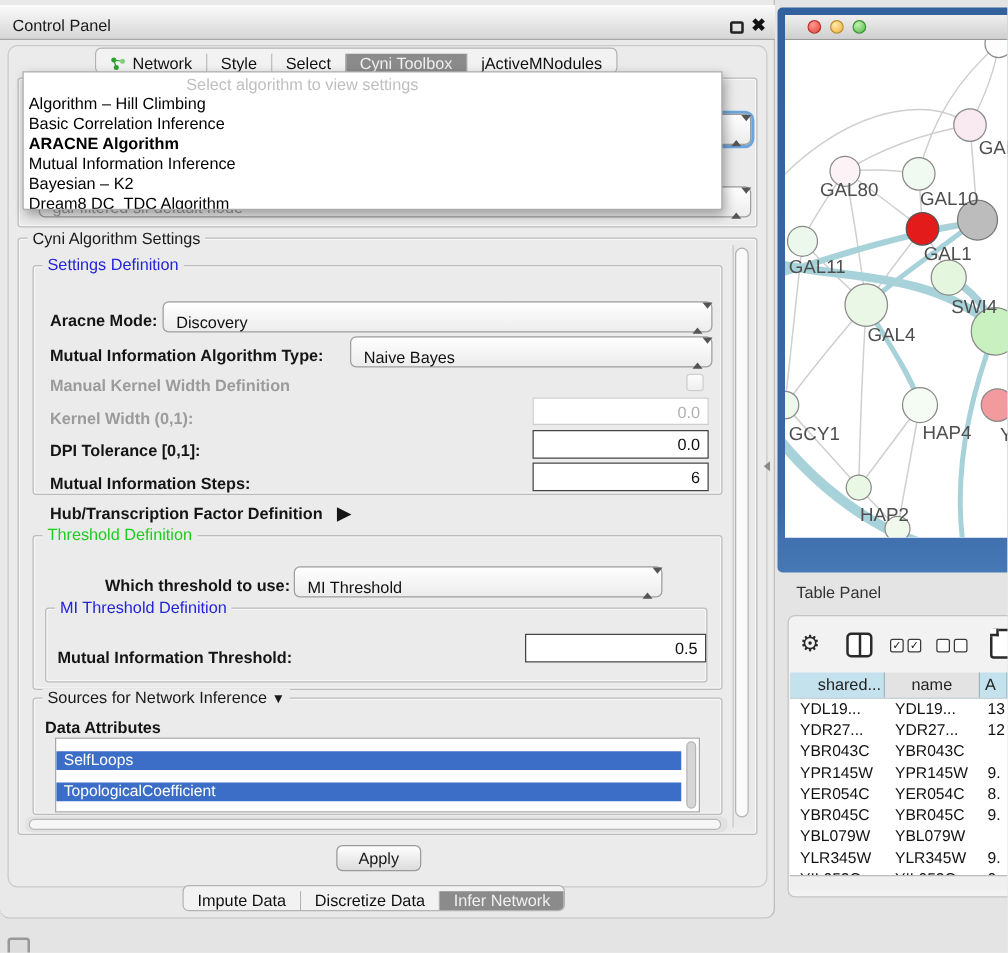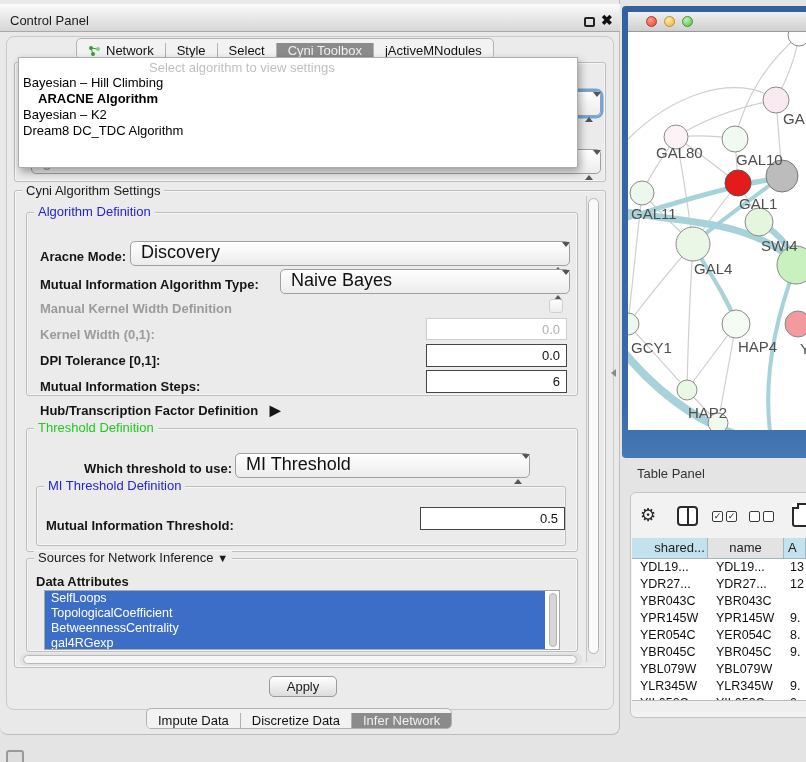--- a/index.html
+++ b/index.html
@@ -36,45 +36,45 @@
   .group { position:absolute; border:1px solid #bdbdbd; border-radius:3px;
         box-shadow:inset 0 0 0 1px rgba(255,255,255,.6); }
   .gtitle { position:absolute; background:#ebebeb; padding:0 4px; font-size:13px; line-height:13px; }
   .t-blue { color:var(--title-blue,#2323d7); }
   .t-green { color:var(--title-green,#1ecb1e); }
 
   .lbl { position:absolute; font-size:13px; font-weight:bold; color:#151515; white-space:nowrap; }
   .lbl-dis { font-weight:bold; color:#9b9b9b; }
 
   .combo { position:absolute; height:25px; border:1px solid #9f9f9f; border-radius:5px;
-        background:linear-gradient(#ffffff,#ececec); display:flex; align-items:flex-start;
-        padding:0 20px 0 10px; font-size:18px; color:#111; }
+        background:linear-gradient(#ffffff,#ececec); display:flex; align-items:flex-end;
+        padding:0 20px 0 10px; font-size:13px; color:#111; }
   .combo .arrows { position:absolute; right:7px; top:5px; width:8px; }
   .arr-up { width:0; height:0; border-left:4px solid transparent; border-right:4px solid transparent;
         border-bottom:5px solid #555; margin-bottom:3px; }
   .arr-dn { width:0; height:0; border-left:4px solid transparent; border-right:4px solid transparent;
         border-top:5px solid #555; }
   .field { position:absolute; background:#fff; font-size:13px; text-align:right;
         padding:3px 6px 13px 0; }
   .field.en { border:1.5px solid #444; color:#111; }
   .field.dis { border:1px solid #cdcdcd; color:#b0b0b0; }
 
   
   #popup { left:18px; top:57px; width:560px; height:111px; background:#fff;
         border:1px solid #adadad; border-radius:0 0 2px 2px;
         box-shadow:2px 4px 9px rgba(0,0,0,.35); z-index:30; overflow:hidden; }
   #popup .prompt { margin:2px 0 0 130px; color:#bfbfbf; font-size:13px; height:15px; }
   #popup .item { padding-left:4px; font-size:13px; height:16px; line-height:16px; color:#000; white-space:nowrap; }
-  #popup .item.bold { font-weight:bold;margin-left:15px; }
+  #popup .item.bold { font-weight:bold; }
 
   
   #attr-list { left:44px; top:590px; width:516px; height:60px; background:#fff;
         border:1px solid #a8a8a8; overflow:hidden; }
   .attr-item { width:500px; height:15px; line-height:15px; padding-left:6px;
-        background:var(--selection-blue,#3d6ec7); color:#fff; font-size:12.5px; white-space:nowrap; }
+        background:var(--selection-blue,#3d6ec7); color:#fff; font-size:12.5px; white-space:nowrap;margin-top:10px; }
 
   
   .sb-track-v { position:absolute; background:#e9e9e9; border-left:1px solid #c8c8c8; }
   .sb-thumb { position:absolute; background:#fafafa; border:1px solid #b4b4b4; border-radius:6px; }
 
   .btn { position:absolute; border:1px solid #9a9a9a; border-radius:5px;
         background:linear-gradient(#ffffff,#dcdcdc); font-size:13px; text-align:center; }
 
   
   #netwin { left:622px; top:6px; width:184px; height:452px; background:var(--window-border-blue,#3b69a8);
@@ -155,35 +155,37 @@
       <span class="arrows"><span class="arr-up"></span><span class="arr-dn"></span></span>
     </div>
     <div class="combo" style="left:16px; top:86px; width:570px; color:#a0a0a0;">
       <span>gal-filtered sif default node</span>
       <span class="arrows"><span class="arr-up"></span><span class="arr-dn"></span></span>
     </div>
   </div>
 
   <div id="popup" class="abs">
     <div class="prompt">Select algorithm to view settings</div>
-    <div class="item">Bayesian – Hill Climbing</div>
+    <div class="item">Algorithm – Hill Climbing</div>
+    <div class="item">Basic Correlation Inference</div>
     <div class="item bold">ARACNE Algorithm</div>
+    <div class="item">Mutual Information Inference</div>
     <div class="item">Bayesian – K2</div>
     <div class="item">Dream8 DC_TDC Algorithm</div>
   </div>
 
   <div class="group" style="left:14px; top:190px; width:592px; height:478px;"></div>
   <div class="gtitle abs" style="left:22px; top:184px;">Cyni Algorithm Settings</div>
 
   <div class="sb-track-v abs" style="left:586px; top:196px; width:15px; height:466px;">
     <div class="sb-thumb" style="left:1px; top:2px; width:11px; height:456px;"></div>
   </div>
 
   <div class="group" style="left:26px; top:212px; width:552px; height:184px;"></div>
-  <div class="gtitle abs t-blue" style="left:34px; top:205px;">Algorithm Definition</div>
+  <div class="gtitle abs t-blue" style="left:34px; top:205px;">Settings Definition</div>
 
   <div class="lbl" style="left:40px; top:249px;">Aracne Mode:</div>
   <div class="combo" style="left:130px; top:241px; width:440px;">
     <span>Discovery</span>
     <span class="arrows"><span class="arr-up"></span><span class="arr-dn"></span></span>
   </div>
 
   <div class="lbl" style="left:40px; top:277px;">Mutual Information Algorithm Type:</div>
   <div class="combo" style="left:280px; top:269px; width:290px;">
     <span>Naive Bayes</span>

